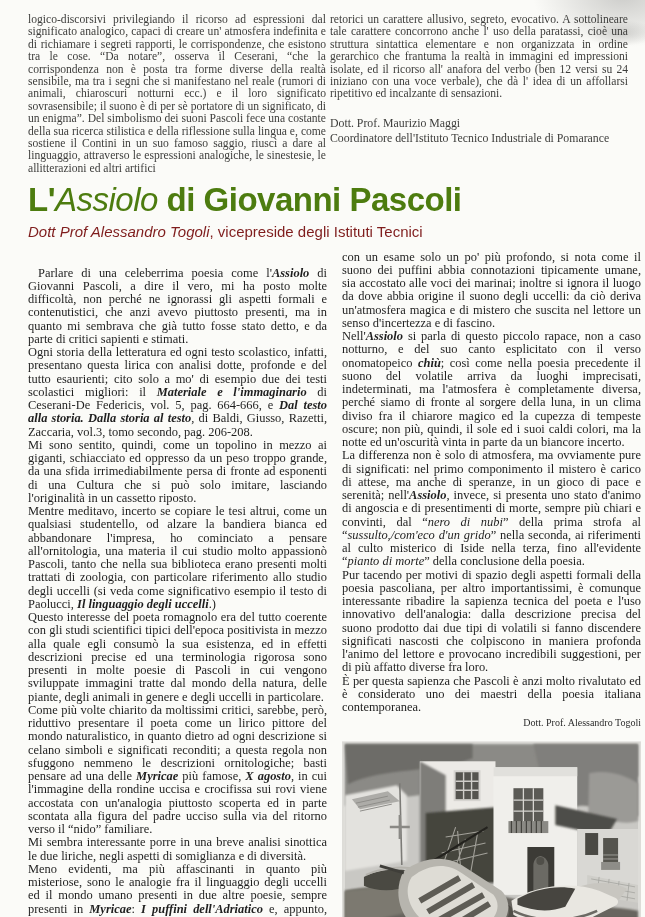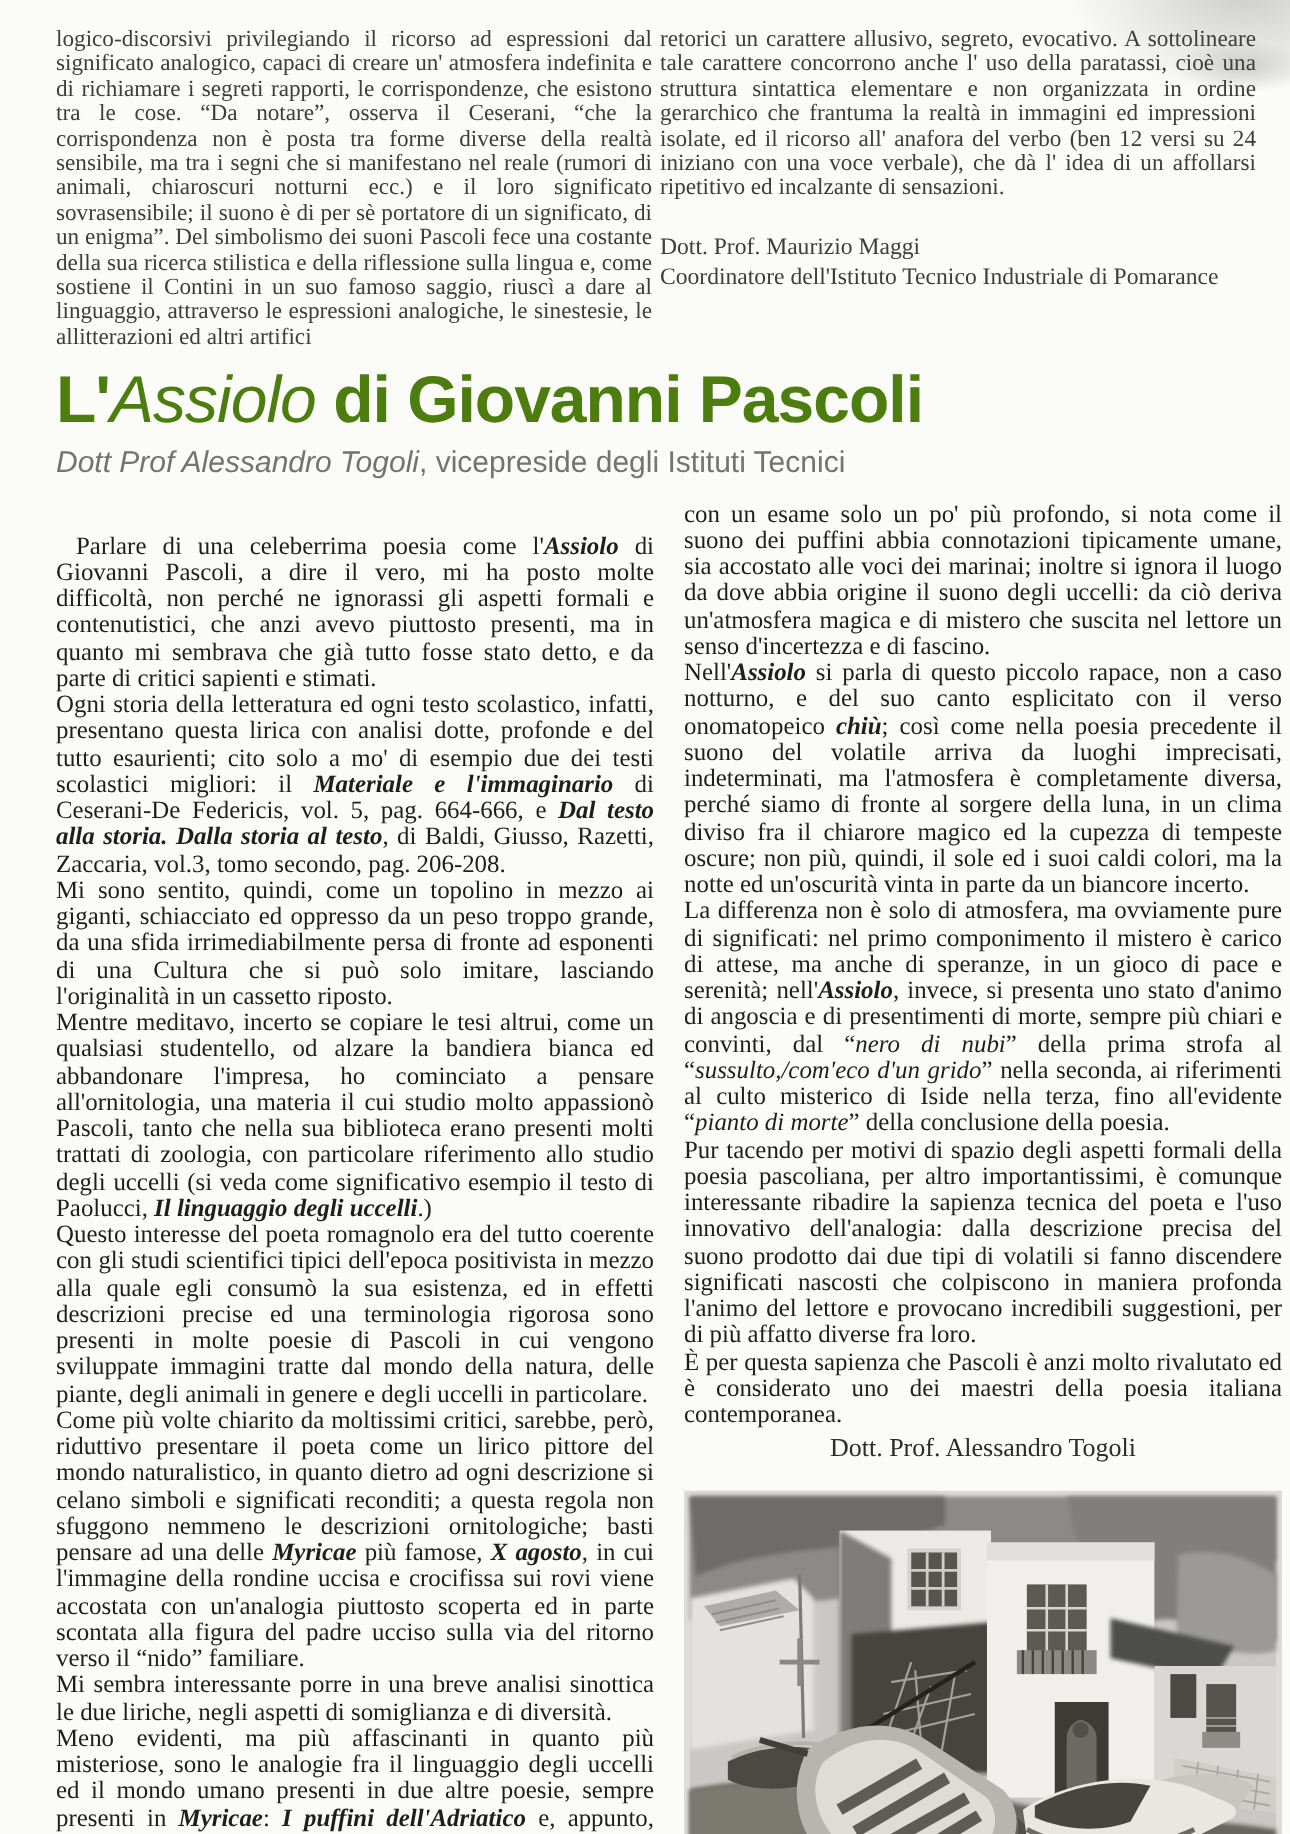--- a/index.html
+++ b/index.html
@@ -20,33 +20,33 @@
   .tcol{width:298px;font-size:11.6px;line-height:1.07;text-align:justify;
     hyphens:auto;-webkit-hyphens:auto;}
   .top-byline{margin-top:15px;text-align:left;font-size:11.8px;line-height:1.3;color:#3d3d3b;}
 
   
   .title{margin:8px 0 0 0;font-family:Liberation Sans, sans-serif;
     font-size:33px;line-height:1.05;font-weight:400;letter-spacing:-.5px;color:#4d7c0f;}
   .title .f-b{font-weight:700;}
   .title .f-i{font-style:italic;font-weight:400;}
   .subtitle{margin-top:5px;font-family:"Liberation Sans",sans-serif;
-    font-size:15px;color:#737373;}
+    font-size:15px;color:#7f1d1d;}
   .subtitle .f-i{font-style:italic;}
 
   
   .body-cols{display:flex;gap:15px;margin-top:11px;color:#1e1e1e;}
   .bcol{width:299px;font-size:12.45px;line-height:1.065;text-align:justify;
     hyphens:auto;-webkit-hyphens:auto;}
   .bcol p{margin:0;}
   .bcol p.indent{text-indent:10px;margin-top:16px;}
   .f-bi{font-weight:700;font-style:italic;}
   .f-i{font-style:italic;}
   .f-b{font-weight:700;}
-  .article-byline{margin-top:2px;text-align:center;font-size:13px;line-height:1.3;color:#2c2c2c;}
+  .article-byline{margin-top:2px;text-align:right;font-size:10px;line-height:1.3;color:#2c2c2c;}
 
   
   .painting{margin-top:12px;width:299px;height:213px;}
   .painting svg{display:block;width:100%;height:100%;}
 </style>
 </head>
 <body>
 
 <div class="sheet">
   <div class="scan-smudge smudge-tr"></div>

